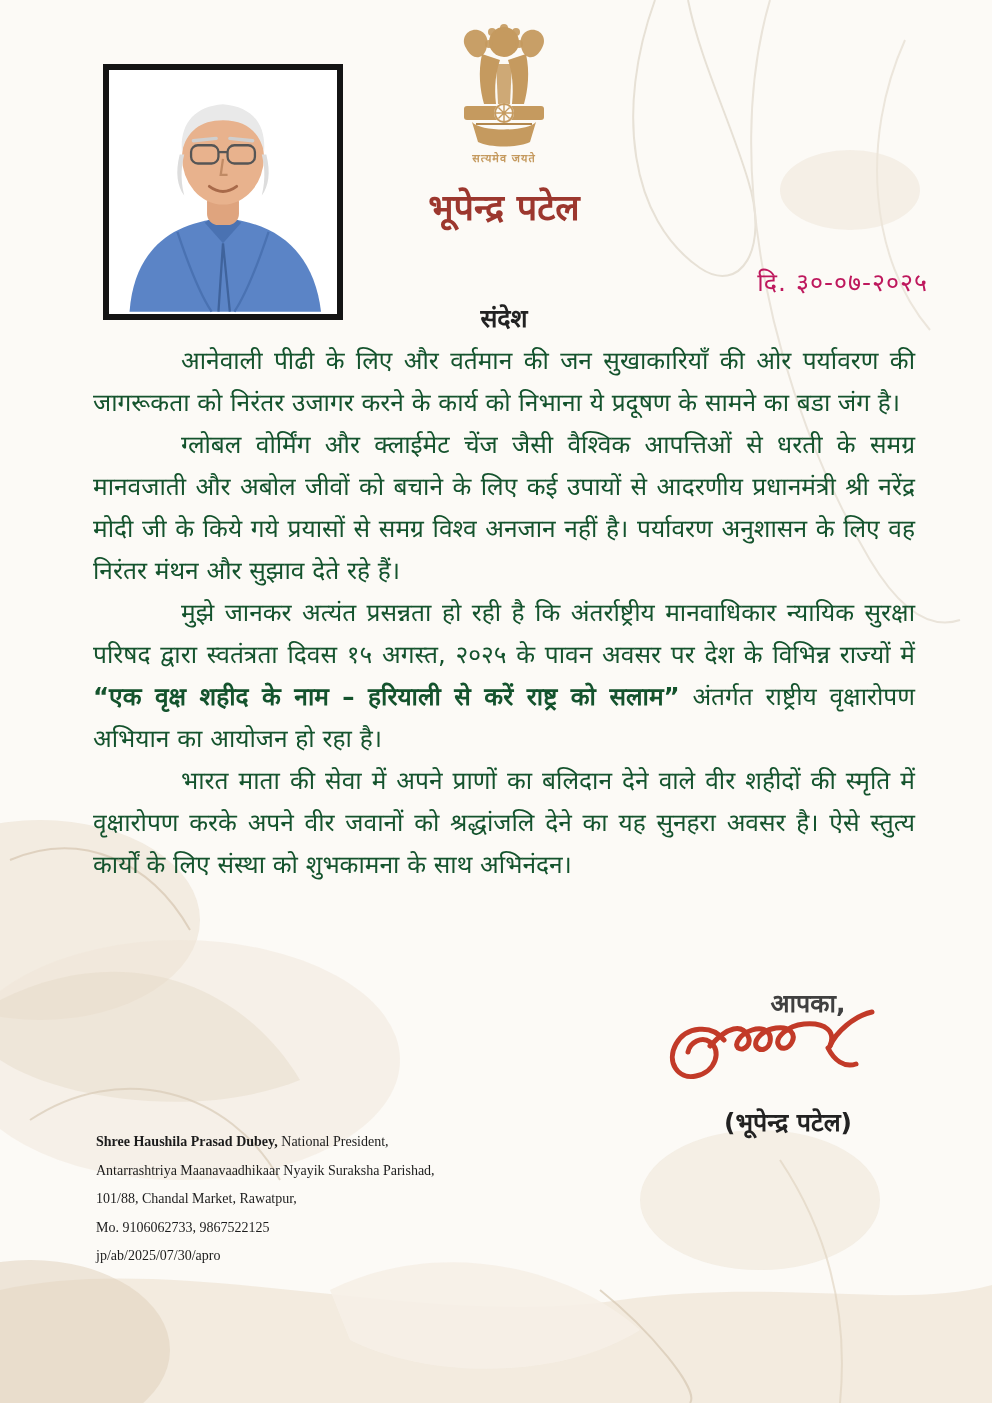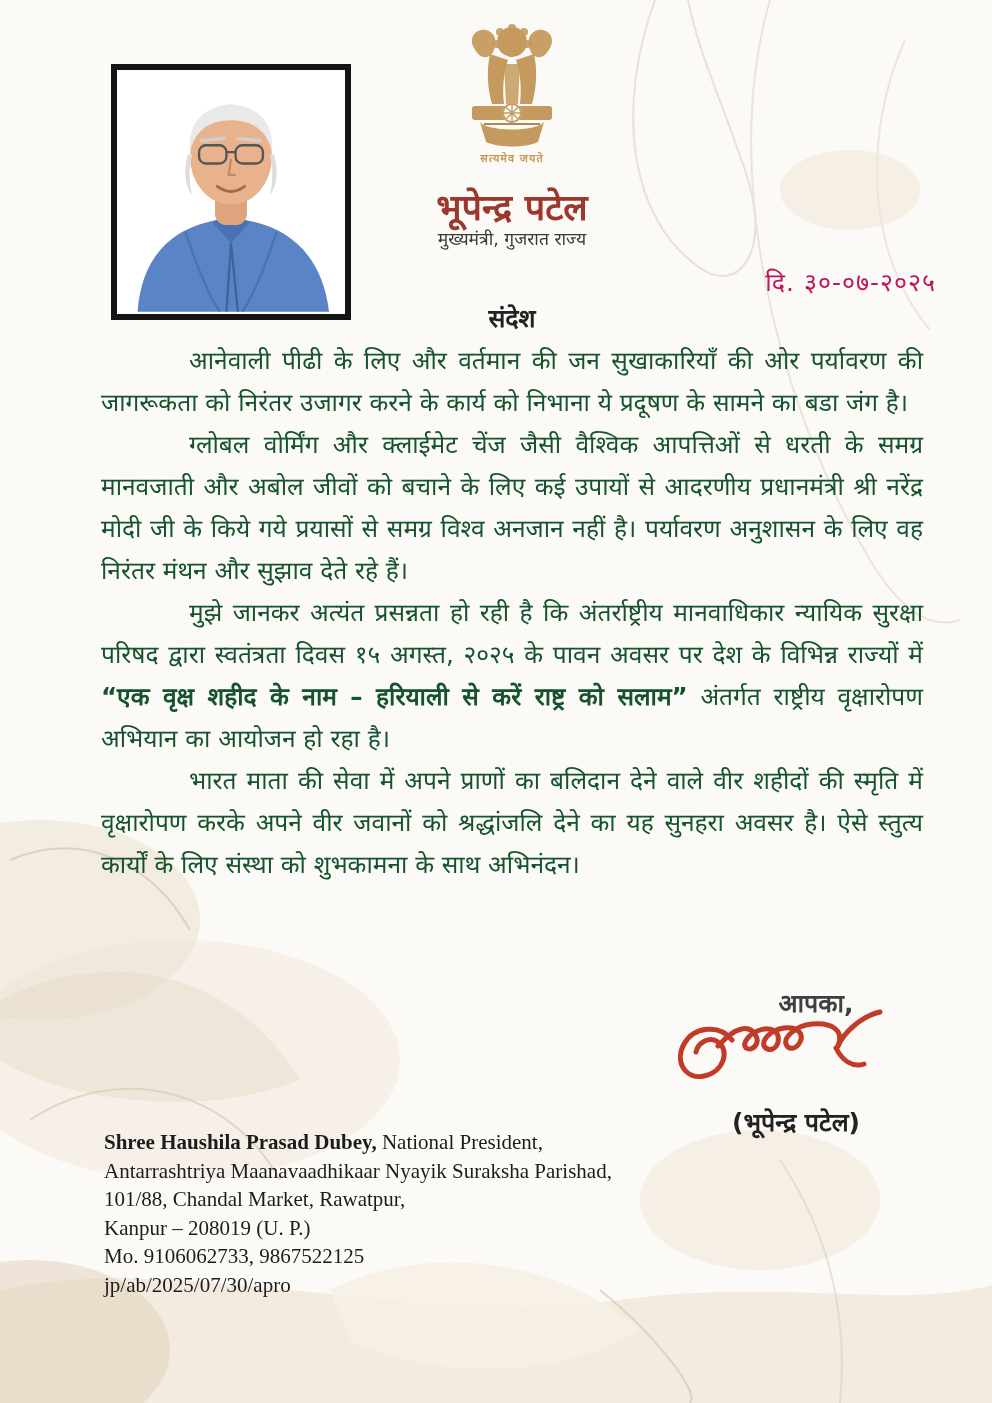--- a/index.html
+++ b/index.html
@@ -3,21 +3,21 @@
 <meta charset="utf-8">
 <style>
   html,body{margin:0;padding:0;}
   body{
     width:992px;height:1403px;position:relative;overflow:hidden;
     background:#fcfaf6;
     font-family:"DejaVu Sans","Liberation Sans",sans-serif;
     color:#262626;
   }
   .bg-texture{position:absolute;left:0;top:0;width:992px;height:1403px;z-index:0;pointer-events:none;}
-  .content{position:absolute;left:16px;top:0;width:916px;height:1403px;z-index:1;}
+  .content{position:absolute;left:8px;top:0;width:916px;height:1403px;z-index:1;}
 
   
   .photo-frame{
     position:absolute;left:95px;top:64px;width:228px;height:244px;
     border:6px solid #141414;background:#ffffff;
   }
   .photo-frame svg{display:block;width:100%;height:100%;}
 
   
   .emblem{position:absolute;left:436px;top:20px;width:120px;height:132px;text-align:center;}
@@ -61,21 +61,21 @@
   .signature svg{display:block;width:100%;height:100%;}
   .signer-name{
     position:absolute;left:630px;top:1080px;width:300px;text-align:center;
     font-size:25px;font-weight:600;color:#222;margin-top:24px;
   }
 
   
   .footer-block{
     position:absolute;left:88px;top:1128px;width:620px;
     font-family:"Liberation Serif","DejaVu Serif",serif;
-    font-size:21px;line-height:28.5px;color:#1c1c1c;
+    font-size:14px;line-height:28.5px;color:#1c1c1c;
   }
   .footer-block .bold{font-weight:bold;}
   .footer-line{white-space:pre-wrap;}
 </style>
 </head>
 <body>
 
 <svg class="bg-texture" viewBox="0 0 992 1403" xmlns="http://www.w3.org/2000/svg" aria-hidden="true">
 
   <path d="M655,0 C615,110 630,220 700,268 C740,295 770,250 748,180 C730,120 700,60 688,0" fill="none" stroke="#e7e1d6" stroke-width="2"></path>
@@ -155,21 +155,20 @@
         </g>
 
         <path d="M20,102 C28,112 76,112 84,102 L78,122 C66,128 38,128 26,122 Z"></path>
         <path d="M24,104 L80,104" stroke="#b2874d" stroke-width="2" fill="none"></path>
       </g>
     </svg>
   </div>
   <div class="emblem-motto">सत्यमेव जयते</div>
 
   <div class="cm-name">भूपेन्द्र पटेल</div>
-  <div class="cm-title">मुख्यमंत्री, गुजरात राज्य</div>
 
   <div class="date-line">दि. ३०-०७-२०२५</div>
 
   <div class="letter-heading">संदेश</div>
 
   <div class="letter-body">
     <p>आनेवाली पीढी के लिए और वर्तमान की जन सुखाकारियाँ की ओर पर्यावरण की जागरूकता को निरंतर उजागर करने के कार्य को निभाना ये प्रदूषण के सामने का बडा जंग है।</p>
     <p>ग्लोबल वोर्मिंग और क्लाईमेट चेंज जैसी वैश्विक आपत्तिओं से धरती के समग्र मानवजाती और अबोल जीवों को बचाने के लिए कई उपायों से आदरणीय प्रधानमंत्री श्री नरेंद्र मोदी जी के किये गये प्रयासों से समग्र विश्व अनजान नहीं है। पर्यावरण अनुशासन के लिए वह निरंतर मंथन और सुझाव देते रहे हैं।</p>
     <p><span>मुझे जानकर अत्यंत प्रसन्नता हो रही है कि अंतर्राष्ट्रीय मानवाधिकार न्यायिक सुरक्षा परिषद द्वारा स्वतंत्रता दिवस १५ अगस्त, २०२५ के पावन अवसर पर देश के विभिन्न राज्यों में </span><span class="bold-quote">“एक वृक्ष शहीद के नाम – हरियाली से करें राष्ट्र को सलाम”</span><span> अंतर्गत राष्ट्रीय वृक्षारोपण अभियान का आयोजन हो रहा है।</span></p>
     <p>भारत माता की सेवा में अपने प्राणों का बलिदान देने वाले वीर शहीदों की स्मृति में वृक्षारोपण करके अपने वीर जवानों को श्रद्धांजलि देने का यह सुनहरा अवसर है। ऐसे स्तुत्य कार्यों के लिए संस्था को शुभकामना के साथ अभिनंदन।</p>
@@ -187,18 +186,17 @@
       </g>
     </svg>
   </div>
 
   <div class="signer-name">(भूपेन्द्र पटेल)</div>
 
   <div class="footer-block">
     <div class="footer-line"><span class="bold">Shree Haushila Prasad Dubey,</span><span> National President,</span></div>
     <div class="footer-line">Antarrashtriya Maanavaadhikaar Nyayik Suraksha Parishad,</div>
     <div class="footer-line">101/88, Chandal Market, Rawatpur,</div>
-    <div class="footer-line">Kanpur – 208019 (U. P.)</div>
     <div class="footer-line">Mo. 9106062733, 9867522125</div>
     <div class="footer-line">jp/ab/2025/07/30/apro</div>
   </div>
 
 </div>
 
 </body></html>

